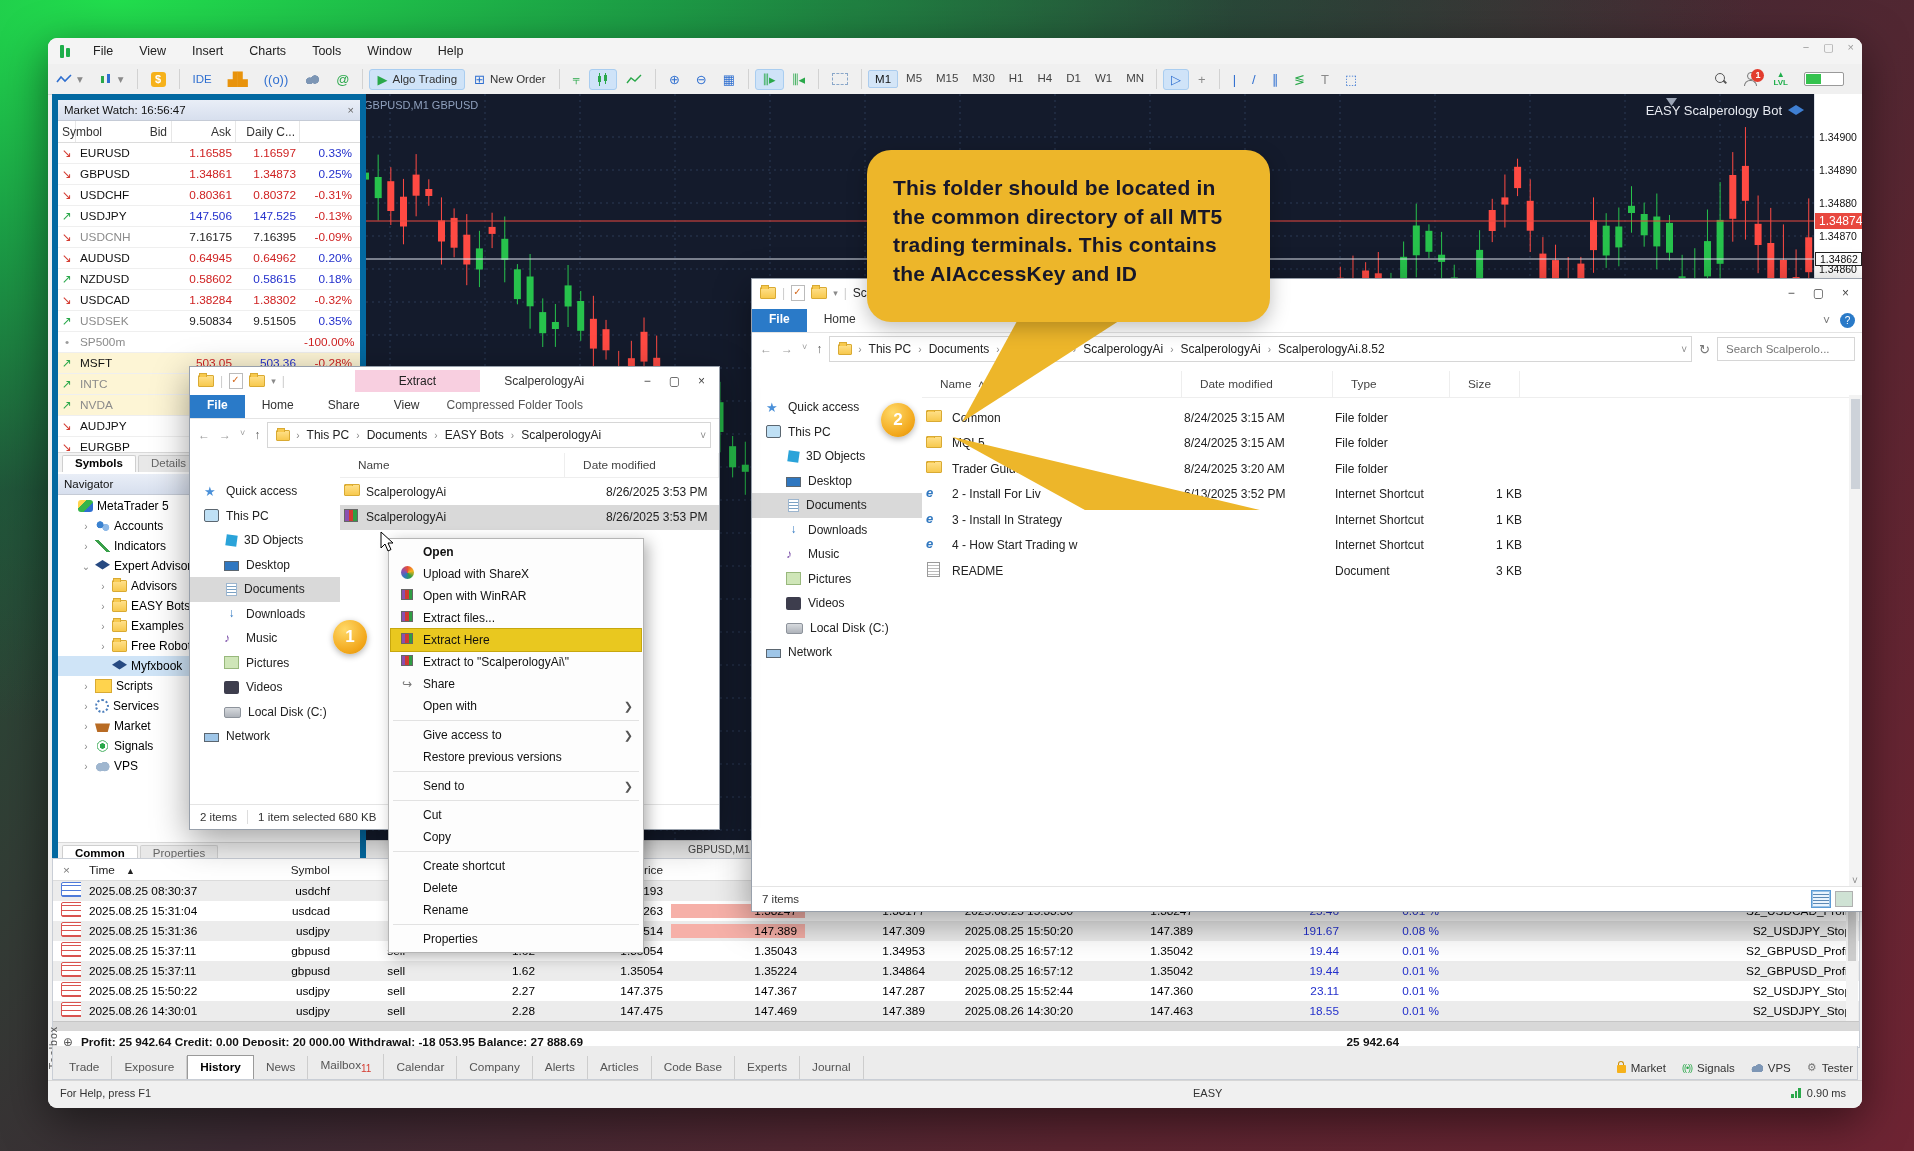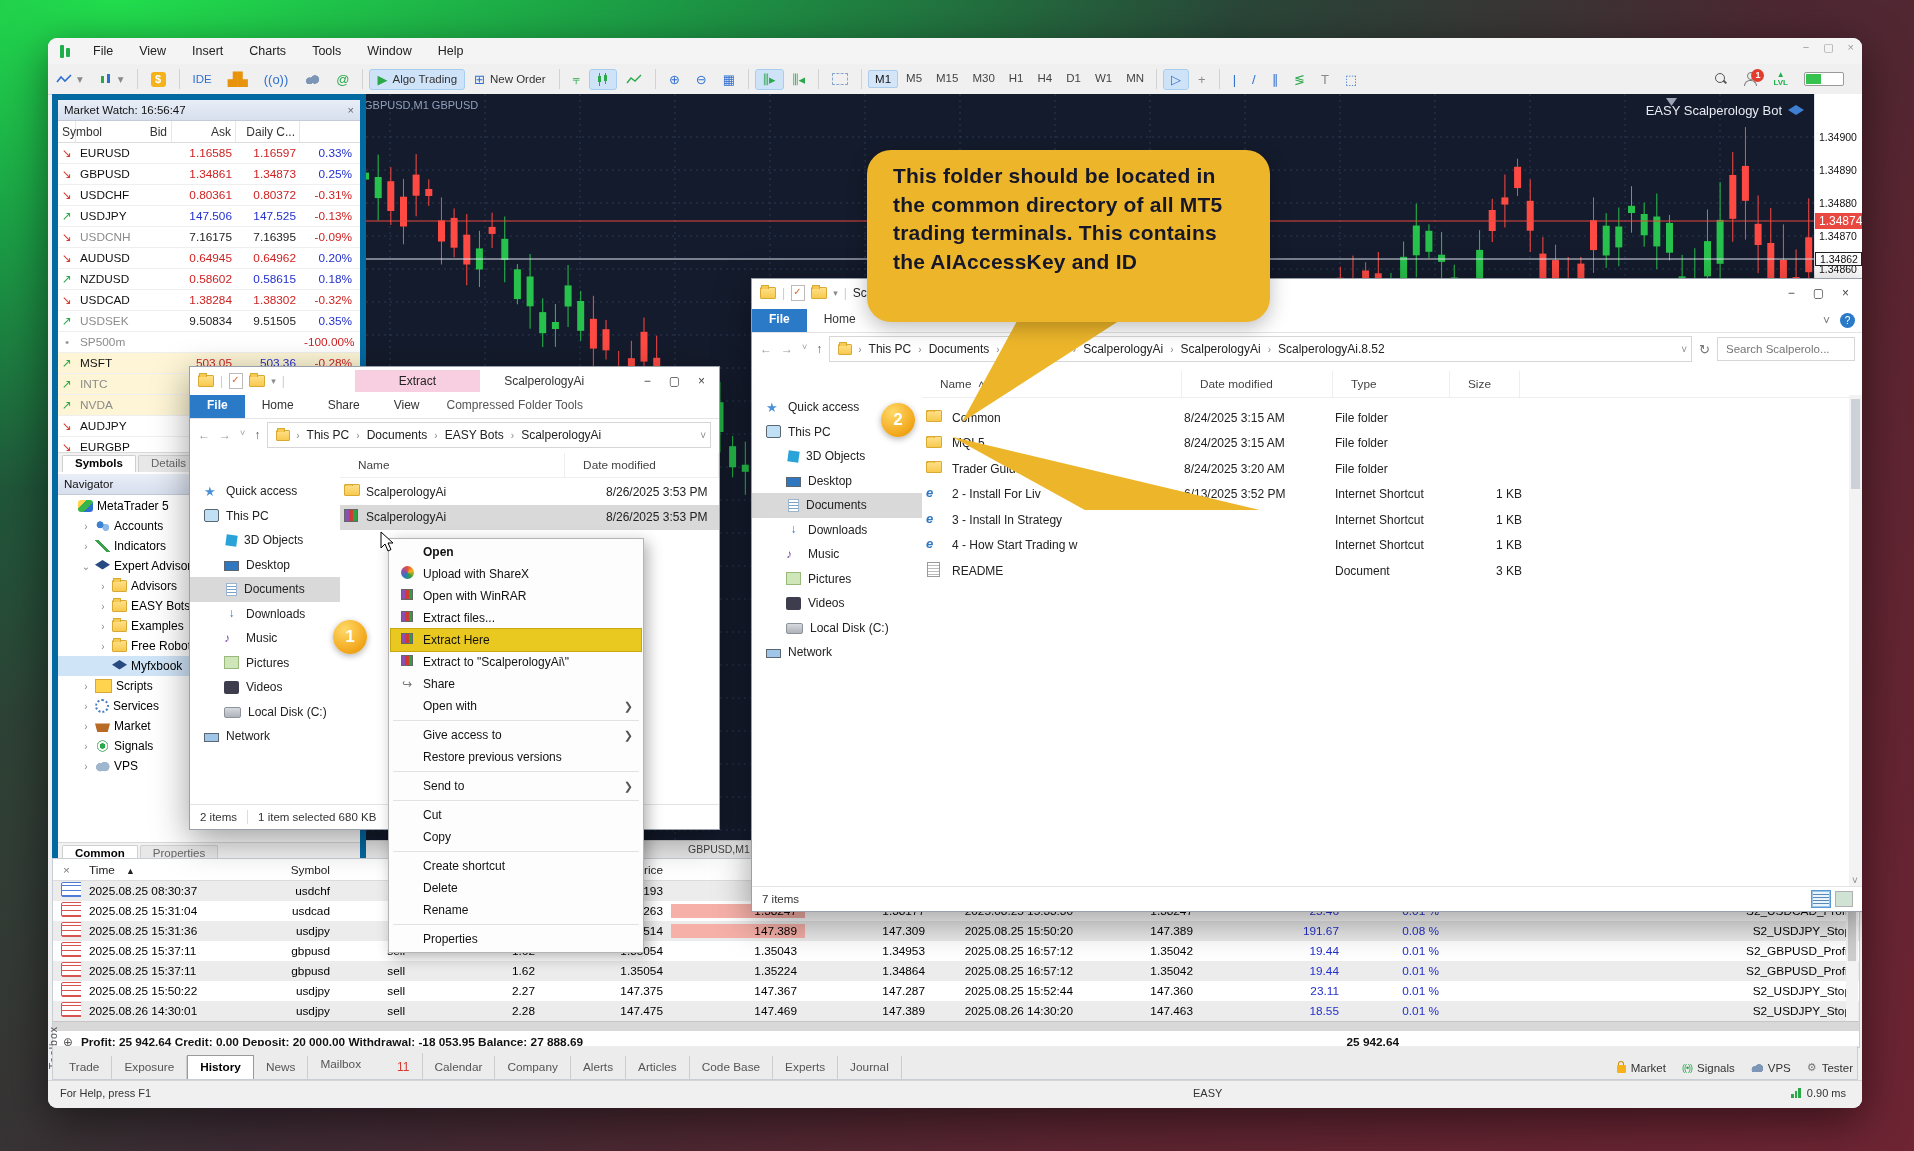--- a/index.html
+++ b/index.html
@@ -99,21 +99,21 @@
   .band{height:9px;background:#d8d8d8;border-top:1px solid #c6c6c6;}
   .summary{display:flex;align-items:center;height:21px;font-weight:bold;color:#111;padding-left:10px;position:relative;}
   .summary .plus{color:#555;margin-right:8px;font-weight:normal;}
   .summary .colval{position:absolute;left:1208px;width:146px;text-align:right;padding:0 8px;box-sizing:border-box;}
   .tbx-scroll{position:absolute;right:1px;top:22px;width:12px;height:140px;background:#f3f3f3;}
   .tbx-scroll::before{content:"";position:absolute;left:2px;top:30px;width:8px;height:50px;background:#cdcdcd;}
   .toolbox-vlabel{position:absolute;left:-1px;top:988px;z-index:12;writing-mode:vertical-rl;transform:rotate(180deg);font-size:10.5px;color:#555;letter-spacing:1px;}
   .tabsbar{position:absolute;left:4px;top:1008px;width:1806px;height:34px;background:#ececec;border:1px solid #c9ced6;border-top:none;z-index:12;display:flex;align-items:flex-end;padding:0 4px;box-sizing:border-box;}
   .btab{padding:4px 12px 5px;font-size:11.8px;color:#555;border-right:1px solid #cdcdcd;position:relative;}
   .btab.act{background:#fff;border:1px solid #9a9a9a;border-bottom:none;color:#000;font-weight:bold;}
-  .mbadge{color:#d43b30;font-size:12px;vertical-align:sub;margin-left:36px;}
+  .mbadge{color:#d43b30;font-size:10px;vertical-align:sub;}
   .btools{margin-left:auto;display:flex;gap:16px;align-items:center;padding-bottom:5px;font-size:11.5px;color:#333;}
   .btool{display:inline-flex;gap:5px;align-items:center;}
   .lockico{width:9px;height:8px;background:#f6b21b;border-radius:1px;position:relative;margin-top:3px;}
   .lockico::before{content:"";position:absolute;left:1.5px;top:-4px;width:6px;height:4px;border:1.4px solid #c98f12;border-bottom:none;border-radius:4px 4px 0 0;box-sizing:border-box;}
   .sigico{color:#2aa84a;font-size:9px;letter-spacing:-1px;}
   .vpsico{width:12px;height:8px;background:radial-gradient(circle at 35% 70%,#7d96b5 3.4px,transparent 3.9px),radial-gradient(circle at 68% 55%,#7d96b5 4px,transparent 4.5px);}
   .gearico{color:#777;font-size:11px;}
   .statusbar{position:absolute;left:0;top:1042px;width:100%;height:28px;background:#f0f0f0;border-top:1px solid #d6d6d6;z-index:12;font-size:11px;color:#333;}
   .statusbar .l{position:absolute;left:12px;top:6px;}
   .statusbar .m{position:absolute;left:1145px;top:6px;}
@@ -197,21 +197,21 @@
   .cmi{display:flex;align-items:center;height:22px;gap:8px;padding:0 8px 0 8px;position:relative;}
   .cmi .cico{width:16px;text-align:center;flex:none;}
   .cmi.hl{background:#e9c81f;outline:1px solid #c7a70e;}
   .cmi.bold{font-weight:bold;}
   .cmi .arr{margin-left:auto;color:#555;font-size:11px;}
   .cmsep{height:1px;background:#e2e2e2;margin:3px 2px;}
   .sharex{width:13px;height:13px;border-radius:50%;background:conic-gradient(#e94f37,#f6b21b,#2f9e44,#2f77c0,#8a4fb0,#e94f37);display:inline-block;}
   .rarmini{width:12px;height:11px;display:inline-block;background:linear-gradient(90deg,#8a4fb0 0 33%,#d03a30 33% 66%,#2f9e44 66% 100%);border:1px solid #666;box-sizing:border-box;}
   
   .callout{position:absolute;background:#edb62a;border-radius:24px;color:#17172a;z-index:71;
-    font-size:21px;line-height:1.36;font-weight:600;letter-spacing:.2px;padding:12px 26px;box-sizing:border-box;box-shadow:0 6px 20px rgba(0,0,0,.25);}
+    font-size:21px;line-height:1.36;font-weight:600;letter-spacing:.2px;padding:24px 26px;box-sizing:border-box;box-shadow:0 6px 20px rgba(0,0,0,.25);}
   .c1{left:819px;top:112px;width:403px;height:172px;}
   .c2{left:1026px;top:467px;width:278px;height:195px;}
   .tail{position:absolute;background:#edb62a;z-index:70;}
   .t1{left:905px;top:270px;width:180px;height:120px;clip-path:polygon(37% 7%,96% 7%,5% 95%);}
   .t2{left:895px;top:392px;width:330px;height:85px;clip-path:polygon(2.7% 8%,43% 94%,96% 94%);}
   .badge{position:absolute;width:34px;height:34px;border-radius:50%;z-index:75;color:#fff;font-weight:bold;font-size:17px;display:flex;align-items:center;justify-content:center;
     background:radial-gradient(circle at 35% 28%,#ffd968,#f2a71b 68%,#d98e08);box-shadow:0 2px 6px rgba(0,0,0,.3);}
   .b1{left:285px;top:582px;} .b2{left:833px;top:365px;}
   .cursor{position:absolute;left:332px;top:493px;z-index:80;}
 </style>

